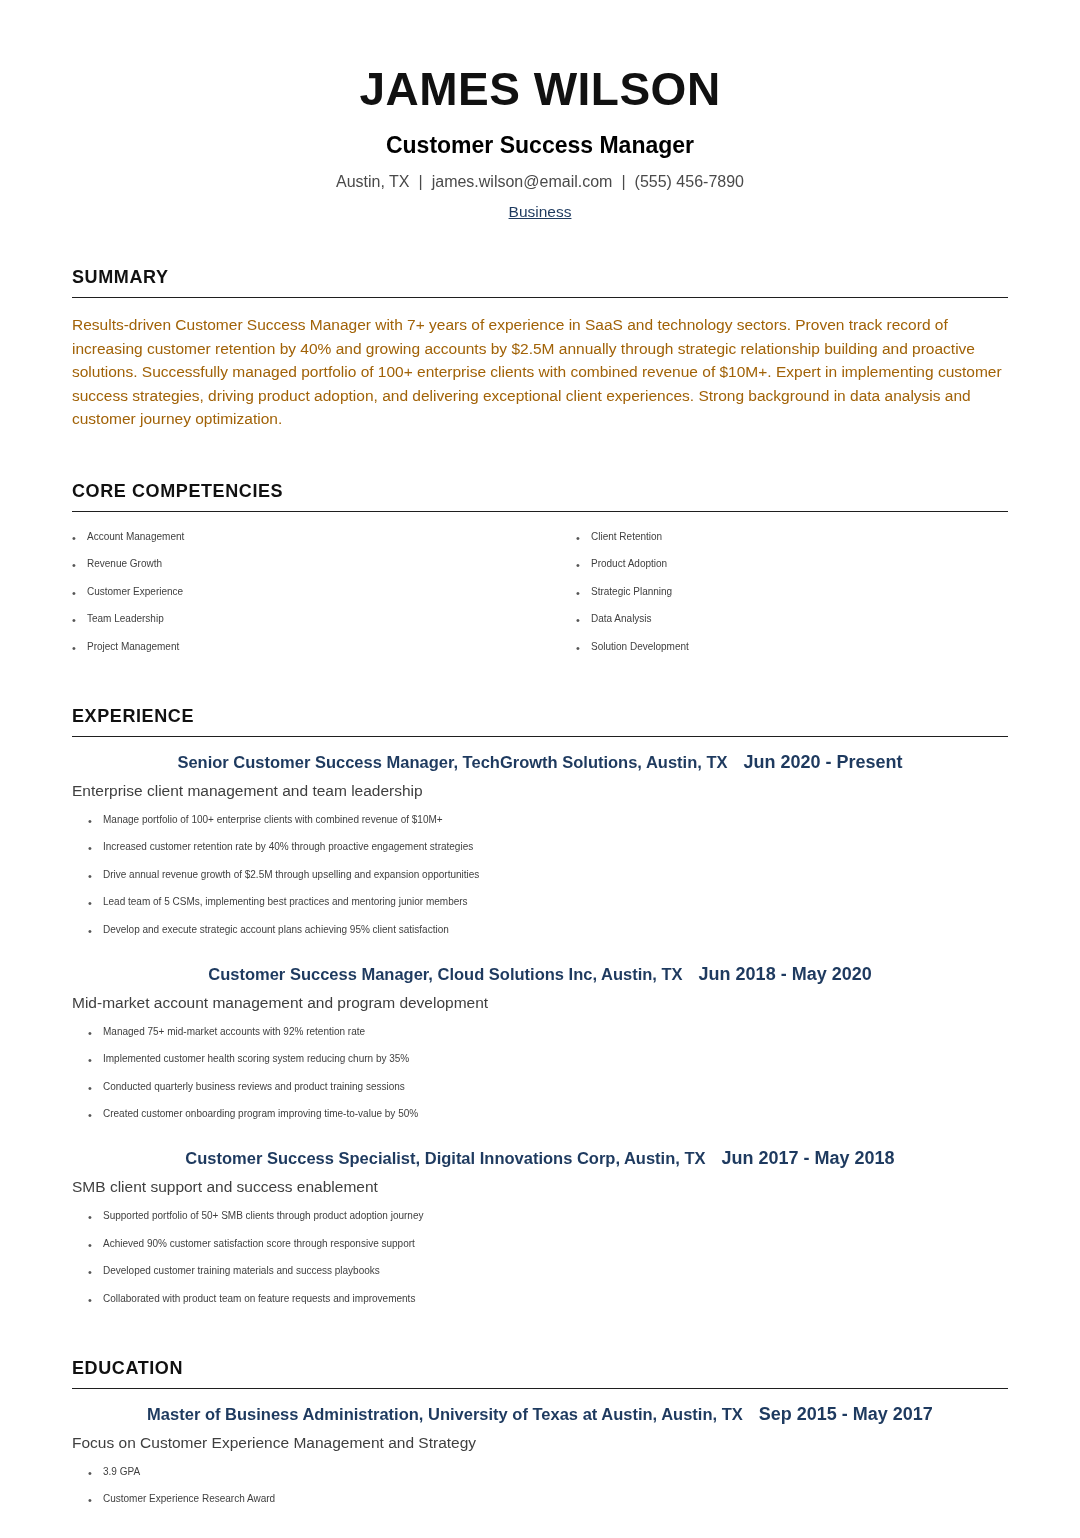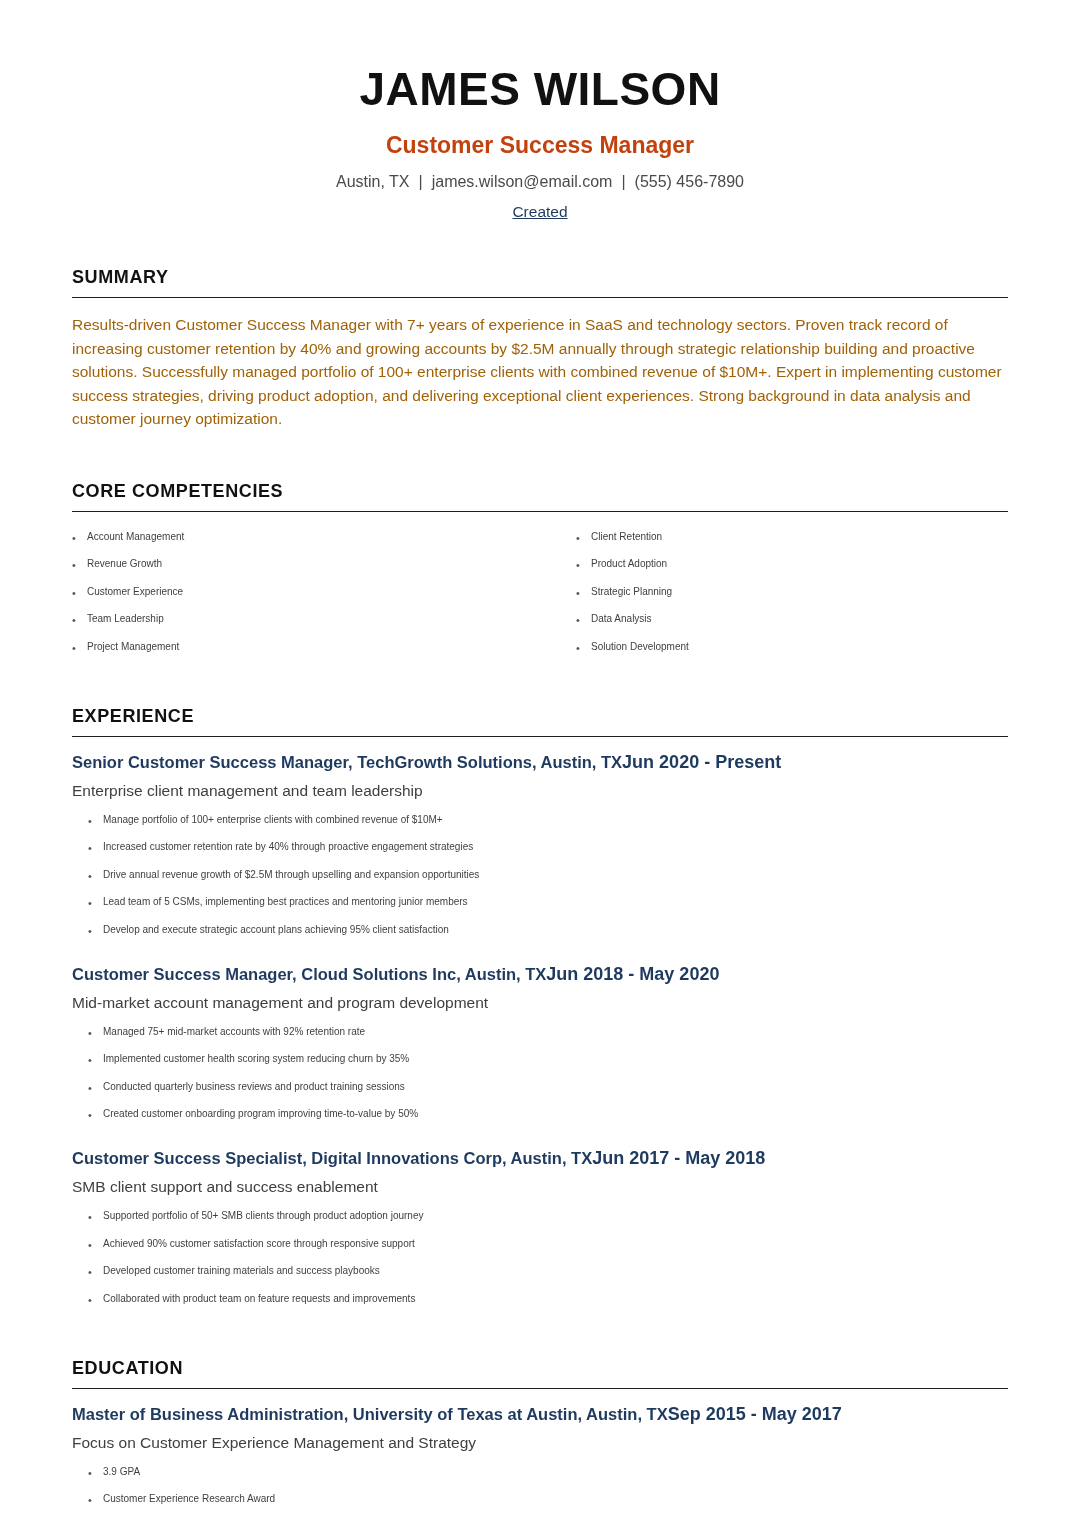--- a/index.html
+++ b/index.html
@@ -20,21 +20,21 @@
     margin: 0 0 16px;
     font-size: 46px;
     font-weight: 700;
     color: #111111;
     letter-spacing: 0.5px;
   }
   .role {
     margin: 0 0 14px;
     font-size: 23px;
     font-weight: 700;
-    color: #c2410c;
+    color: #000000;
   }
   .contact {
     font-size: 16px;
     color: #4a4a4a;
     margin-bottom: 12px;
   }
   .contact .sep { margin: 0 9px; color: #4a4a4a; }
   .linkedin {
     font-size: 15.5px;
     color: #1e3a5f;
@@ -94,22 +94,23 @@
     display: grid;
     grid-template-columns: 504px 1fr;
     margin-top: 6px;
   }
 
   
   .job { margin-top: 8px; }
   .job + .job { margin-top: 25px; }
   .job-head {
     display: flex;
-    justify-content: flex-start;
+    justify-content: center;
     align-items: baseline;
+    gap: 16px;
   }
   .job-title {
     margin: 0;
     font-size: 16.5px;
     font-weight: 700;
     color: #1e3a5f;
   }
   .job-dates {
     font-size: 18px;
     font-weight: 700;
@@ -128,21 +129,21 @@
 
 <div class="page">
 
   <header class="header">
     <h1 class="name">JAMES WILSON</h1>
     <div class="role">Customer Success Manager</div>
     <div class="contact">
       <span>Austin, TX</span><span class="sep">|</span><span>james.wilson@email.com</span><span class="sep">|</span><span>(555) 456-7890</span>
     </div>
     <div>
-      <a class="linkedin">Created</a>
+      <a class="linkedin">Business</a>
     </div>
   </header>
 
   <section class="section first">
     <h2 class="sec-h">SUMMARY</h2>
     <div class="rule"></div>
     <p class="body-text">Results-driven Customer Success Manager with 7+ years of experience in SaaS and technology sectors. Proven track record of increasing customer retention by 40% and growing accounts by $2.5M annually through strategic relationship building and proactive solutions. Successfully managed portfolio of 100+ enterprise clients with combined revenue of $10M+. Expert in implementing customer success strategies, driving product adoption, and delivering exceptional client experiences. Strong background in data analysis and customer journey optimization.</p>
   </section>
 
   <section class="section">

